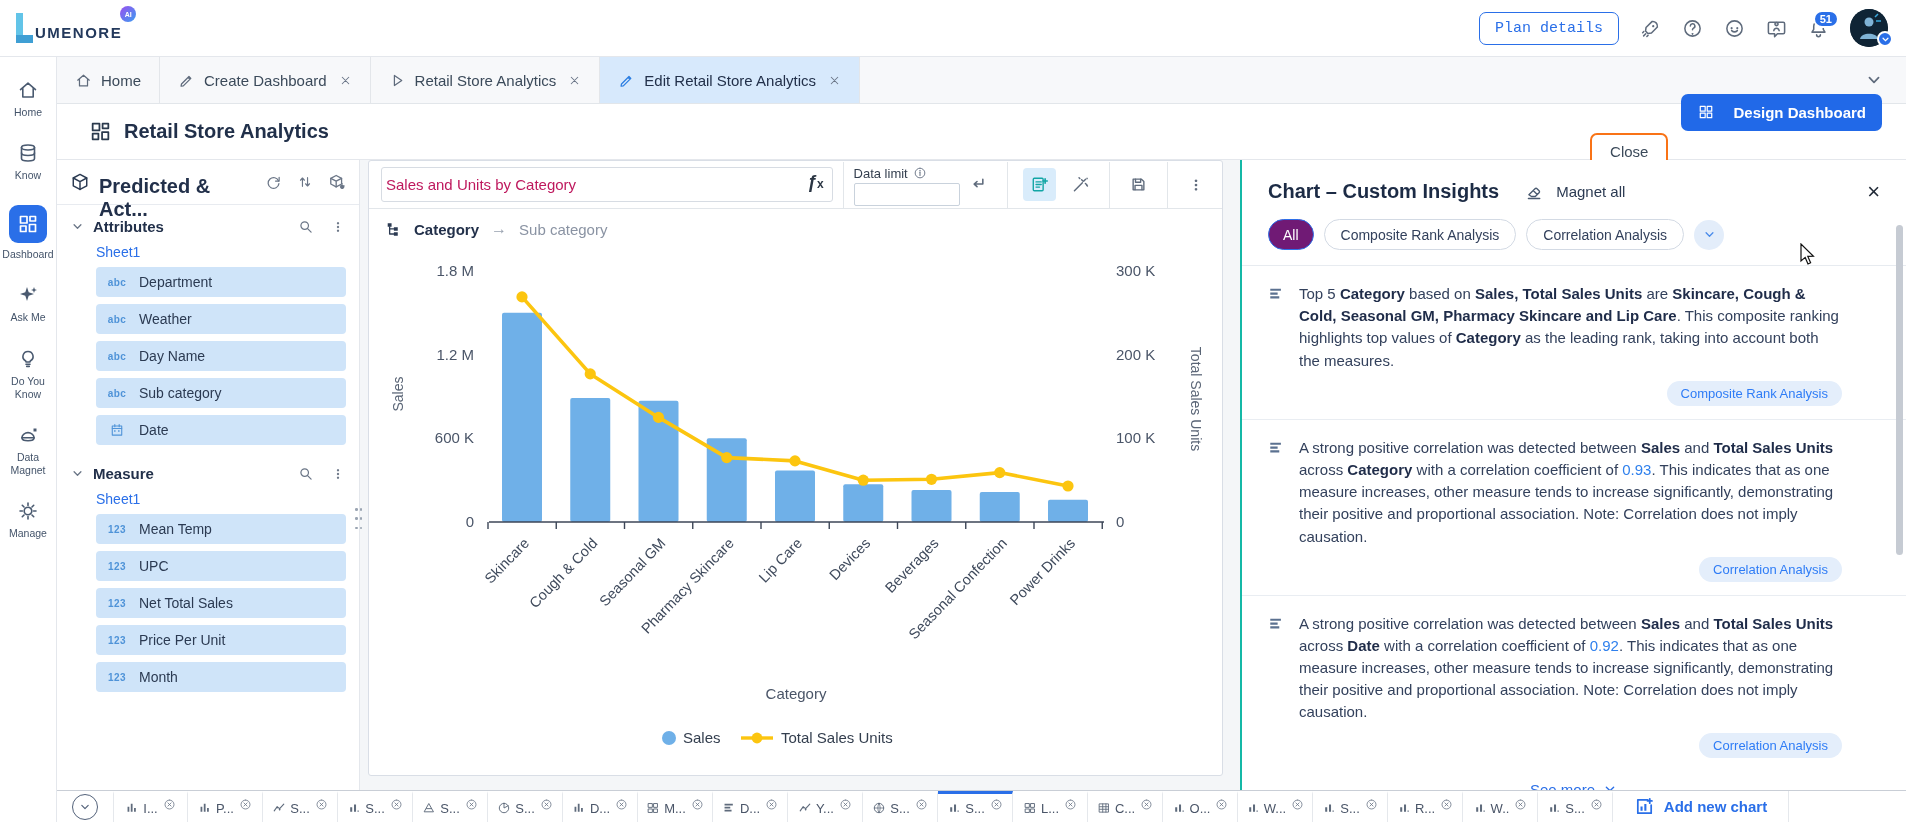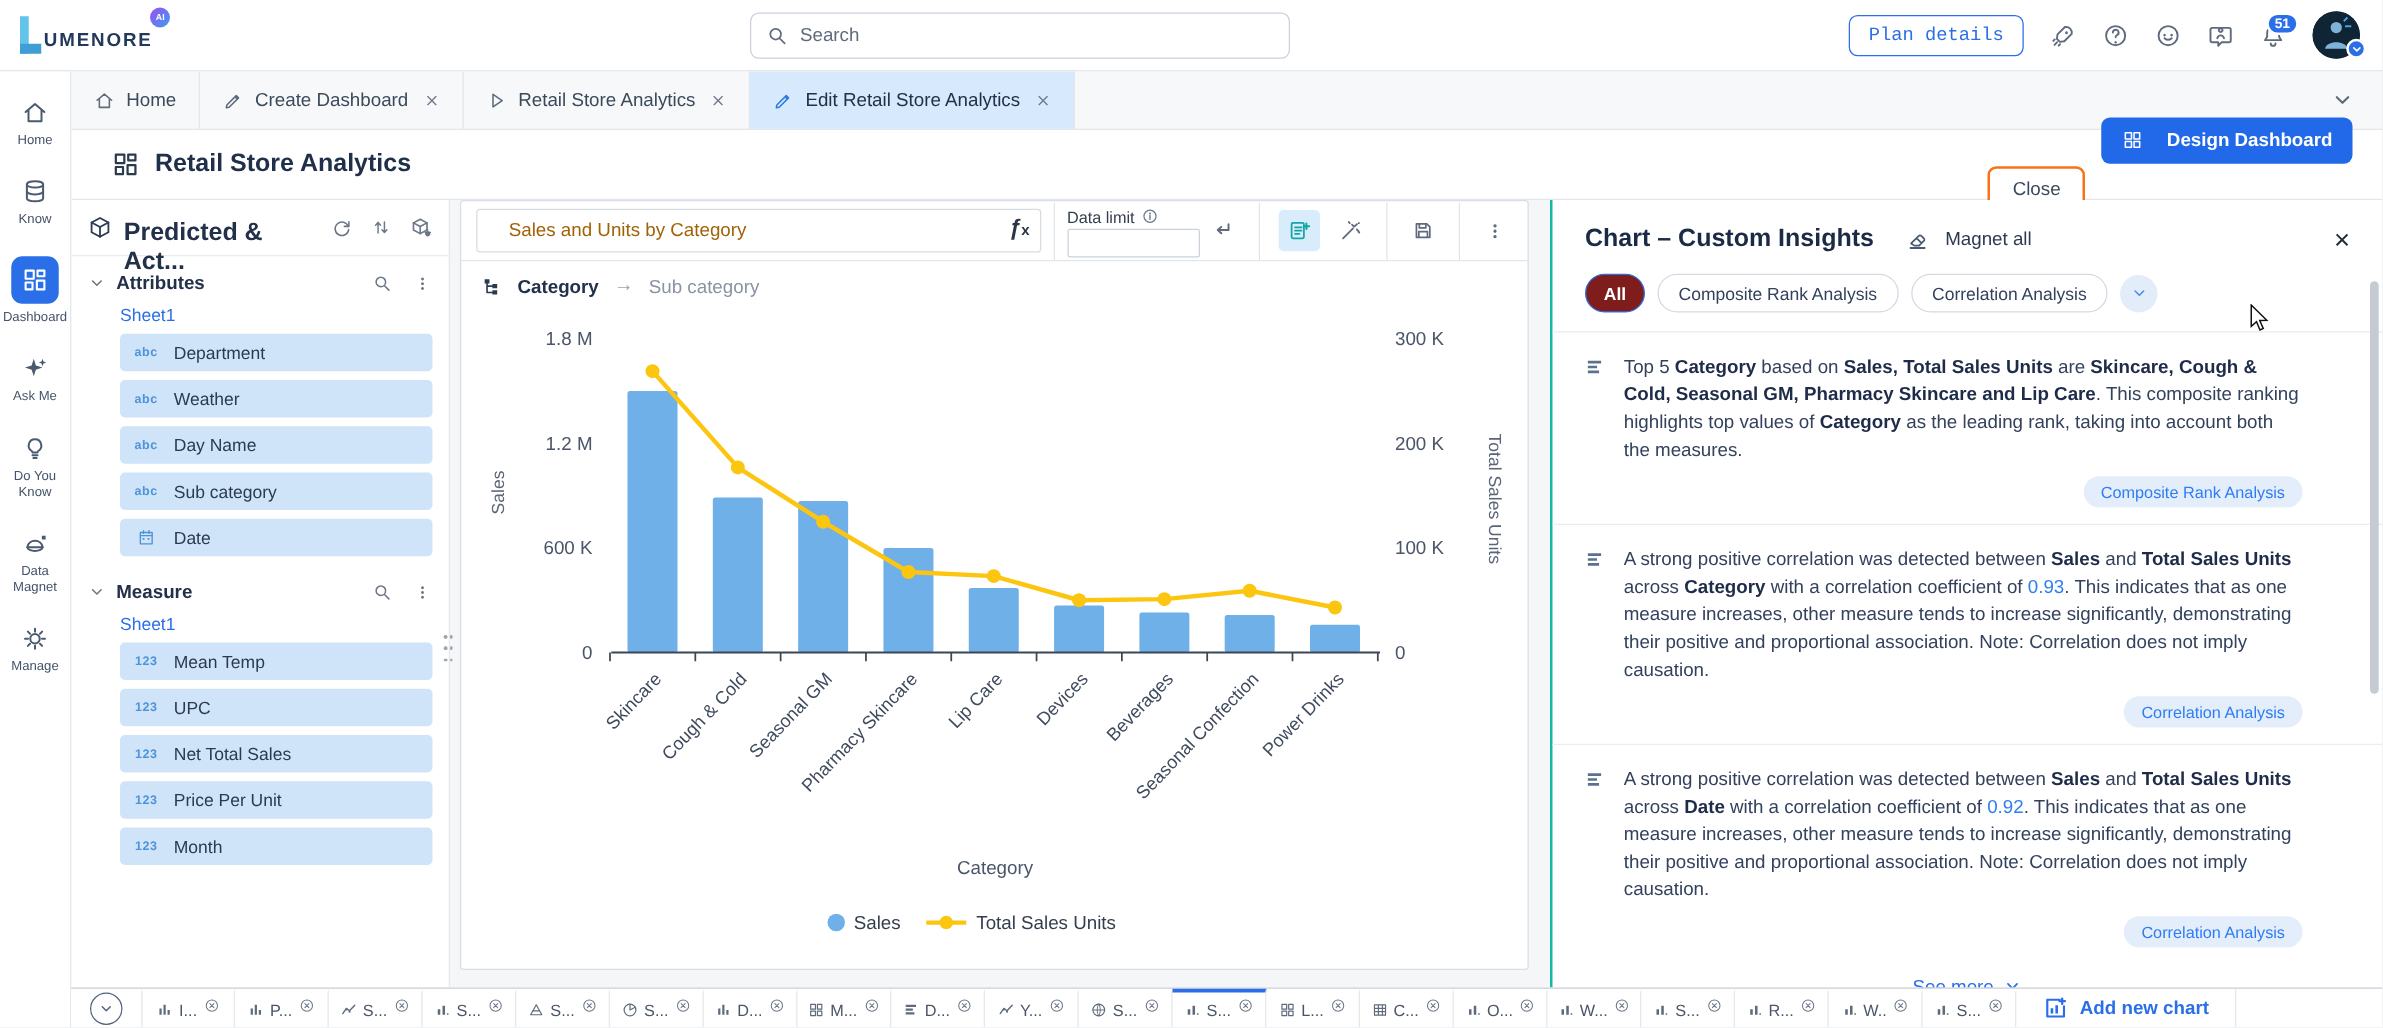--- a/index.html
+++ b/index.html
@@ -80,22 +80,22 @@
   .frow .ftype{ font-size:10px; font-weight:700; color:#4f93d8; letter-spacing:.5px; width:22px; display:inline-flex; justify-content:center;}
   .frow .fname2{ font-size:14px; color:#2b3a52;}
   .grip{ position:absolute; left:355px; top:508px; width:8px; height:26px; display:flex; flex-wrap:wrap; gap:2px; z-index:6;}
   .grip i{ width:2.5px; height:2.5px; background:#9aa4b2; border-radius:50%;}
 
   
   .card{ position:absolute; left:368px; top:160px; width:855px; height:616px; background:#fff;
          border:1px solid #d9dee6; border-radius:3px;}
   .chead{ height:48px; border-bottom:1px solid #e2e6ea; display:flex; align-items:center; padding:0 8px 0 12px;}
   .title-wrap{ position:relative; width:548px; height:35px;}
-  .title-wrap input{ width:100%; height:100%; border:1px solid #d7dce3; border-radius:3px; padding:0 38px 0 25px;
-                     font-size:15px; font-family:inherit; color:#a16207; outline:none;}
+  .title-wrap input{ width:100%; height:100%; border:1px solid #d7dce3; border-radius:3px; padding:0 38px 0 4px;
+                     font-size:15px; font-family:inherit; color:#be185d; outline:none;}
   .fx{ position:absolute; right:9px; top:5px; font-family:Liberation Sans, sans-serif; font-style:italic;
        font-weight:700; font-size:18px; color:#2b3644; cursor:pointer;}
   .fx i{ font-size:12px; font-style:normal; font-weight:700;}
   .vsep{ width:1px; height:46px; background:#e2e6ea; margin:0 10px;}
   .dlim{ display:flex; flex-direction:column; gap:2px; padding-top:2px;}
   .dlim .dl-label{ font-size:13px; color:#333e4e; display:flex; align-items:center; gap:5px;}
   .dlim input{ width:106px; height:23px; border:1px solid #c9d2dc; border-radius:2px; font-family:inherit; padding:0 6px;}
   .hbtn{ color:#5f6b7c; display:inline-flex; margin:0 9px; cursor:pointer;}
   .hbtn.teal-bg{ background:#d9ecfb; border-radius:4px; padding:7px; color:#12a5a5; margin:0 6px;}
   .crumbs{ height:40px; display:flex; align-items:center; gap:12px; padding:0 16px;}
@@ -108,21 +108,21 @@
   .insights{ position:absolute; left:1240px; top:160px; width:666px; height:630px; background:#fff;
              border-left:2px solid #14b8a6;}
   .ihead{ display:flex; align-items:center; padding:20px 26px 12px 26px; gap:12px;}
   .ihead .ititle{ font-size:20px; font-weight:600; color:#1c2b45;}
   .ihead .clear{ font-size:15px; color:#2b3a52; cursor:pointer;}
   .ihead .erase{ margin-left:14px; color:#4a5a70; display:inline-flex; cursor:pointer;}
   .ihead .x{ margin-left:auto; font-size:22px; color:#222b38; cursor:pointer; line-height:1;}
   .chips{ display:flex; align-items:center; gap:10px; padding:4px 26px 15px 26px; border-bottom:1px solid #e7ebf0;}
   .chip{ height:31px; border-radius:16px; border:1px solid #d3dae4; background:#fff; color:#33415c;
          font-size:14px; font-family:inherit; padding:0 16px; cursor:pointer;}
-  .chip.active{ background:#7f1d1d; border-color:#2e6fe9; color:#fff; font-weight:700; padding:0 14px;}
+  .chip.active{ background:#701a75; border-color:#2e6fe9; color:#fff; font-weight:400; padding:0 14px;}
   .chip-more{ width:30px; height:30px; border-radius:50%; background:#e3edfa; color:#4a8bea; border:none;
               display:flex; align-items:center; justify-content:center; cursor:pointer;}
   .icard{ position:relative; padding:17px 64px 13px 57px; border-bottom:1px solid #e9edf2;}
   .icard:last-of-type{ border-bottom:none;}
   .icard .doc{ position:absolute; left:25px; top:19px; color:#5b7190;}
   .icard .txt{ font-size:15px; line-height:1.48; color:#33415c;}
   .icard .txt b{ color:#1f2c49;}
   .icard .txt .lnk{ color:#2f80ed;}
   .icard .pillrow{ text-align:right; margin-top:9px;}
   .pill{ display:inline-block; background:#e4eefb; color:#2e7cf6; font-size:13px; padding:5px 14px;
@@ -151,28 +151,20 @@
 </head>
 <body>
 
 <div class="app">
 
   <header class="topbar">
     <div class="logo">
       <span class="logo-l"></span>
       <span class="logo-text">UMENORE</span>
       <span class="logo-ai">AI</span>
-    </div>
-    <div class="search">
-      <span class="tico" id="searchIcon">
-          <svg class="ic" width="18" height="18" viewBox="0 0 22 22">
-            <path d="M9.2 3.8 a5.2 5.2 0 1 1 0 10.4 a5.2 5.2 0 1 1 0 -10.4 M13.2 13.2 L18 18" fill="none" stroke="currentColor" stroke-width="1.7" stroke-linecap="round" stroke-linejoin="round"></path>
-          </svg>
-        </span>
-      <input placeholder="Search" style="">
     </div>
     <div class="top-actions">
       <button class="plan-btn">Plan details</button>
       <span class="tico" id="icoRocket">
           <svg class="ic" width="21" height="21" viewBox="0 0 22 22">
             <path d="M12.5 3.8 C16 3.2 18.8 6 18.2 9.5 L12 15.7 L8.3 16.2 L5.8 13.7 L6.3 10 Z" fill="none" stroke="currentColor" stroke-width="1.6" stroke-linecap="round" stroke-linejoin="round"></path>
             <path d="M13.8 8.2 a0.4 0.4 0 1 0 0.1 0" fill="none" stroke="currentColor" stroke-width="1.6" stroke-linecap="round" stroke-linejoin="round"></path>
             <path d="M6 16.5 L3.8 18.7 M8.4 18.2 L7.2 19.4 M4 14.2 L2.8 15.4" fill="none" stroke="currentColor" stroke-width="1.6" stroke-linecap="round" stroke-linejoin="round"></path>
           </svg>
         </span>

